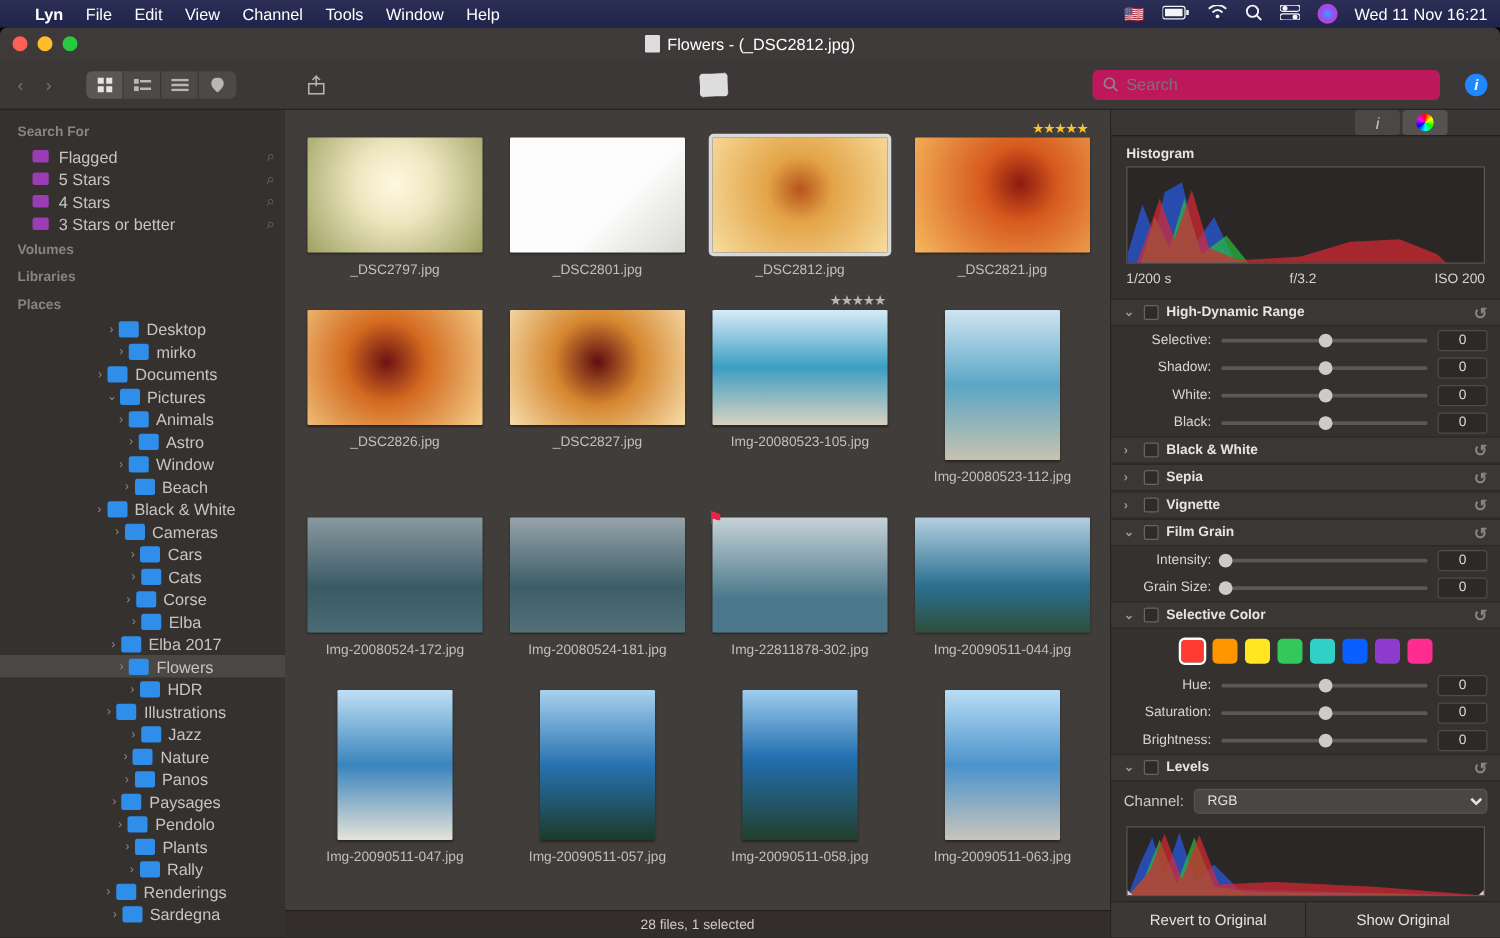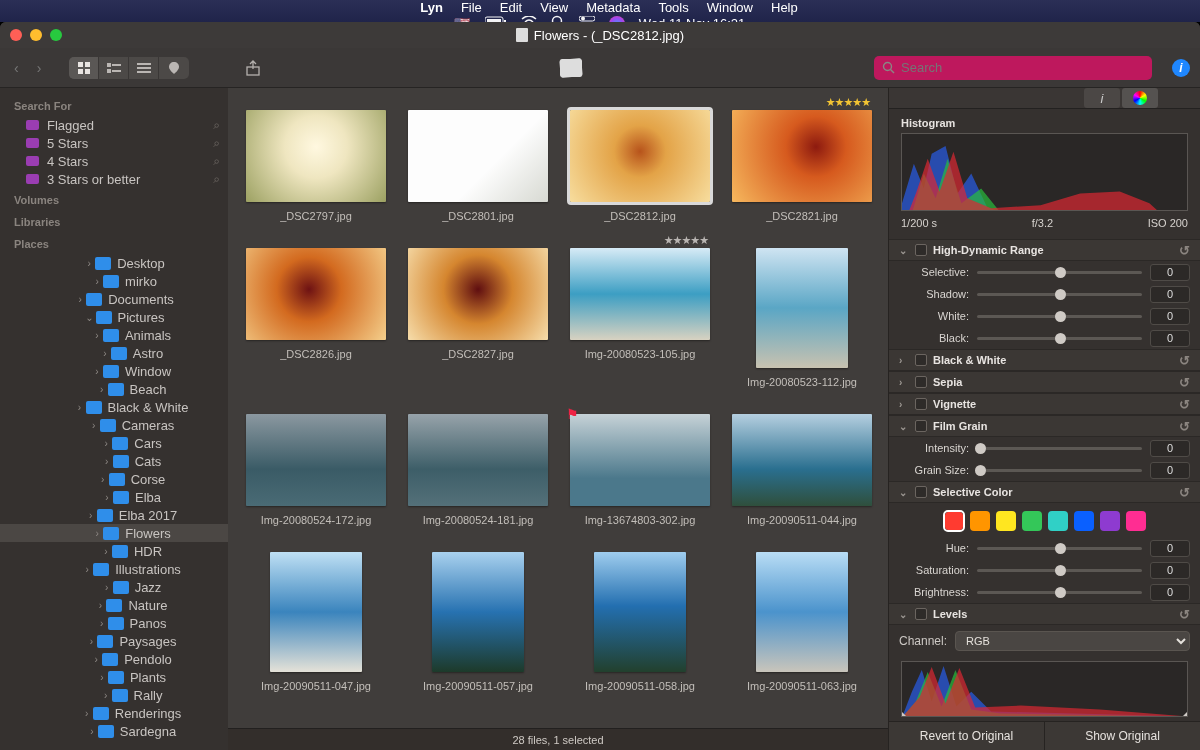--- a/index.html
+++ b/index.html
@@ -1,19 +1,19 @@
 <!DOCTYPE html>
 <html><head>
 <meta charset="utf-8">
 <style>
 * { margin: 0; padding: 0; box-sizing: border-box; font-family: -apple-system, "Helvetica Neue", Arial, sans-serif; -webkit-font-smoothing: antialiased; }
 html, body { width: 1200px; height: 750px; overflow: hidden; background: #000; }
 
 
-.menubar { height: 22px; background: linear-gradient(#2b2f56, #20244a); color: #fff; display: flex; align-items: center; font-size: 13px; padding: 0 10px; justify-content: space-between; flex-direction: column; }
+.menubar { height: 22px; background: linear-gradient(#2b2f56, #20244a); color: #fff; display: flex; align-items: center; font-size: 13px; padding: 0 10px; justify-content: space-between; }
 .menu-left, .menu-right { display: flex; align-items: center; gap: 18px; }
 .menu-left .apple { font-size: 14px; }
 .menu-left .appname { font-weight: 700; }
 .menu-right { gap: 14px; font-size: 13px; }
 .menu-right .ico { opacity: .95; }
 
 
 .window { position: absolute; top: 22px; left: 0; width: 1200px; height: 728px; background: #3c3a39; display: flex; flex-direction: column; border-radius: 6px 6px 0 0; overflow: hidden; }
 .titlebar { height: 26px; background: #3d3a39; display: flex; align-items: center; position: relative; }
 .traffic { display: flex; gap: 8px; margin-left: 10px; }
@@ -127,21 +127,21 @@
 </head>
 <body>
 
 <div class="menubar">
   <div class="menu-left">
     <span class="apple"></span>
     <span class="appname">Lyn</span>
     <span>File</span>
     <span>Edit</span>
     <span>View</span>
-    <span>Metadata</span>
+    <span>Channel</span>
     <span>Tools</span>
     <span>Window</span>
     <span>Help</span>
   </div>
   <div class="menu-right">
     <span class="ico">🇺🇸</span>
     <span class="ico">
       <svg width="22" height="12" viewBox="0 0 22 12">
           <rect x="0" y="1" width="18" height="10" rx="2" fill="none" stroke="#fff" stroke-width="1"></rect>
           <rect x="19" y="4" width="2" height="4" fill="#fff"></rect>
@@ -454,21 +454,21 @@
               <div class="cap">Img-20080524-172.jpg</div>
             </div>
             <div class="thumb">
               <div class="img t10"></div>
               <div class="cap">Img-20080524-181.jpg</div>
             </div>
             <div class="thumb">
               <div class="img t11">
                 <div class="flag">⚑</div>
               </div>
-              <div class="cap">Img-13674803-302.jpg</div>
+              <div class="cap">Img-22811878-302.jpg</div>
             </div>
             <div class="thumb">
               <div class="img t12"></div>
               <div class="cap">Img-20090511-044.jpg</div>
             </div>
             <div class="thumb portrait">
               <div class="img t13"></div>
               <div class="cap">Img-20090511-047.jpg</div>
             </div>
             <div class="thumb portrait">

